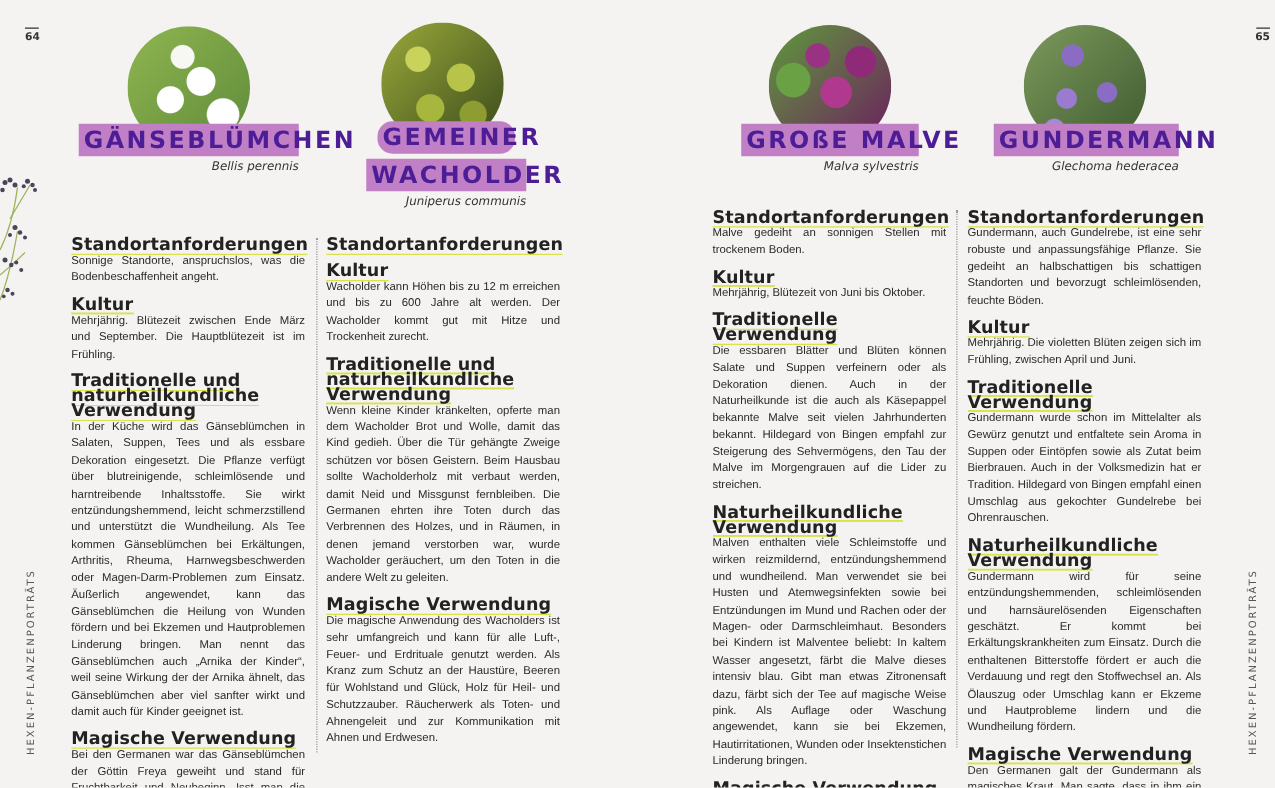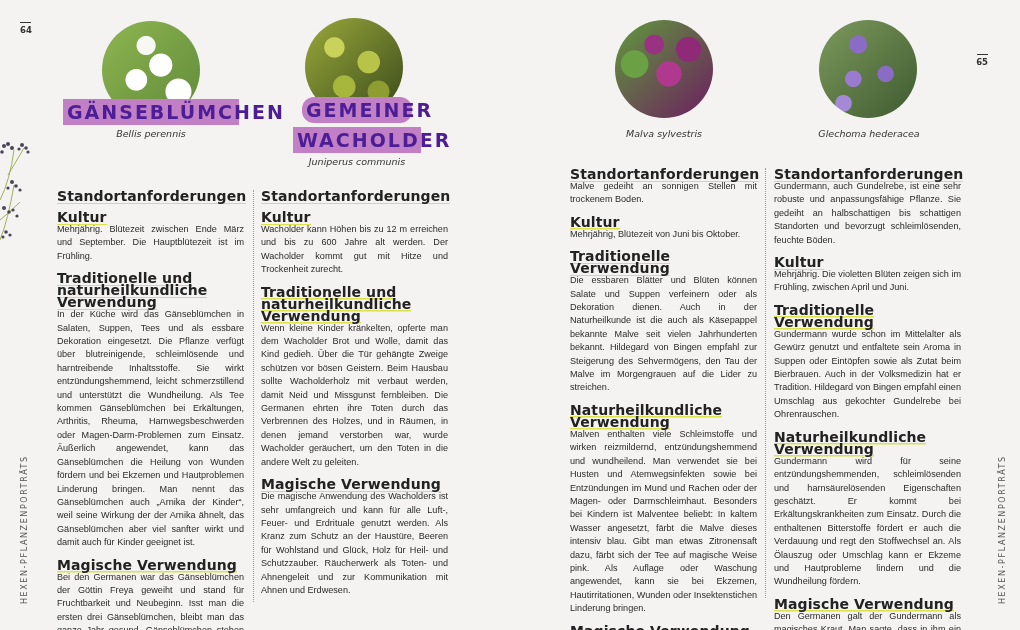--- a/index.html
+++ b/index.html
@@ -12,41 +12,41 @@
   }
   .spread { position: absolute; inset: 0; }
   .page-num {
     position: absolute; top: 22px; font-size: 8.5px; font-weight: bold; color: #333;
     font-family: "DejaVu Sans", sans-serif;
   }
   .page-num::before {
     content: ""; display: block; width: 11px; height: 1px; background: #333; margin: 0 auto 2px;
   }
   .page-num.left { left: 20px; }
-  .page-num.right { right: 32px; margin-top: 32px; }
+  .page-num.right { right: 4px; }
   .side-label {
     position: absolute; font-size: 8px; letter-spacing: 1.6px; color: #555;
     font-family: "DejaVu Sans", sans-serif;
     white-space: nowrap;
     transform-origin: left top;
   }
   .side-label.left { left: 20px; top: 604px; transform: rotate(-90deg); }
   .side-label.right { left: 998px; top: 604px; transform: rotate(-90deg); }
   .plant-img {
     position: absolute; border-radius: 50%; overflow: hidden;
   }
   .plant-title {
     position: absolute; background: #c17fc6; color: #4c1d95;
     font-family: "DejaVu Sans", sans-serif; font-weight: bold;
     font-size: 19px; letter-spacing: 2px; line-height: 26px;
     text-align: center; white-space: nowrap; padding: 0 4px;
   }
   .latin {
     position: absolute; font-style: italic; font-size: 9.5px; color: #333;
-    text-align: center; white-space: nowrap;
+    text-align: right; white-space: nowrap;
     font-family: "DejaVu Sans", sans-serif;
   }
 
   .col {
     position: absolute; width: 187px;
     font-family: "Liberation Sans", sans-serif;
     font-size: 9.1px; line-height: 13.4px; color: #2a2a2a;
     text-align: justify;
   }
   .col .sec { margin-bottom: 9px; }
@@ -105,20 +105,21 @@
     </g>
   </svg>
 
   <div class="plant-img" style="left:102px;top:21px;width:98px;height:98px;background:radial-gradient(circle at 60% 45%, #ffffff 0 14%, transparent 15%), radial-gradient(circle at 60% 45%, #f2c21a 0 6%, transparent 7%), radial-gradient(circle at 35% 60%, #ffffff 0 12%, transparent 13%), radial-gradient(circle at 78% 72%, #ffffff 0 12%, transparent 13%), radial-gradient(circle at 45% 25%, #f7f7f3 0 10%, transparent 11%), linear-gradient(135deg, #8fb650, #5f8a3a);"></div>
   <div class="plant-title" style="left:63px;top:99px;width:168px;">GÄNSEBLÜMCHEN</div>
   <div class="latin" style="left:63px;top:128px;width:176px;">Bellis perennis</div>
 
   <div class="col" style="left:57px;top:190px;">
     <div class="sec">
       <h4><span>Standortanforderungen</span></h4>
+      <p>Sonnige Standorte, anspruchslos, was die Bodenbeschaffenheit angeht.</p>
     </div>
     <div class="sec">
       <h4><span>Kultur</span></h4>
       <p>Mehrjährig. Blütezeit zwischen Ende März und September. Die Hauptblütezeit ist im Frühling.</p>
     </div>
     <div class="sec">
       <h4><span>Traditionelle und naturheilkundliche Verwendung</span></h4>
       <p>In der Küche wird das Gänseblümchen in Salaten, Suppen, Tees und als essbare Dekoration eingesetzt. Die Pflanze verfügt über blutreinigende, schleimlösende und harntreibende Inhaltsstoffe. Sie wirkt entzündungshemmend, leicht schmerzstillend und unterstützt die Wundheilung. Als Tee kommen Gänseblümchen bei Erkältungen, Arthritis, Rheuma, Harnwegsbeschwerden oder Magen-Darm-Problemen zum Einsatz. Äußerlich angewendet, kann das Gänseblümchen die Heilung von Wunden fördern und bei Ekzemen und Hautproblemen Linderung bringen. Man nennt das Gänseblümchen auch „Arnika der Kinder“, weil seine Wirkung der der Arnika ähnelt, das Gänseblümchen aber viel sanfter wirkt und damit auch für Kinder geeignet ist.</p>
     </div>
     <div class="sec">
@@ -147,20 +148,21 @@
       <p>Wenn kleine Kinder kränkelten, opferte man dem Wacholder Brot und Wolle, damit das Kind gedieh. Über die Tür gehängte Zweige schützen vor bösen Geistern. Beim Hausbau sollte Wacholderholz mit verbaut werden, damit Neid und Missgunst fernbleiben. Die Germanen ehrten ihre Toten durch das Verbrennen des Holzes, und in Räumen, in denen jemand verstorben war, wurde Wacholder geräuchert, um den Toten in die andere Welt zu geleiten.</p>
     </div>
     <div class="sec">
       <h4><span>Magische Verwendung</span></h4>
       <p>Die magische Anwendung des Wacholders ist sehr umfangreich und kann für alle Luft-, Feuer- und Erdrituale genutzt werden. Als Kranz zum Schutz an der Haustüre, Beeren für Wohlstand und Glück, Holz für Heil- und Schutzzauber. Räucherwerk als Toten- und Ahnengeleit und zur Kommunikation mit Ahnen und Erdwesen.</p>
     </div>
 
   </div>
 
   <div class="plant-img" style="left:615px;top:20px;width:98px;height:98px;background:radial-gradient(circle at 55% 55%, #b0388f 0 16%, transparent 17%), radial-gradient(circle at 75% 30%, #8e2a77 0 12%, transparent 13%), radial-gradient(circle at 40% 25%, #9a3283 0 10%, transparent 11%), radial-gradient(circle at 20% 45%, #6aa145 0 14%, transparent 15%), linear-gradient(135deg, #5f9a3c, #6d1d60);"></div>
+  <div class="plant-title" style="left:593px;top:99px;width:134px;">GROßE MALVE</div>
   <div class="latin" style="left:593px;top:128px;width:142px;">Malva sylvestris</div>
 
   <div class="col" style="left:570px;top:168px;">
     <div class="sec">
       <h4><span>Standortanforderungen</span></h4>
       <p>Malve gedeiht an sonnigen Stellen mit trockenem Boden.</p>
     </div>
     <div class="sec">
       <h4><span>Kultur</span></h4>
       <p>Mehrjährig, Blütezeit von Juni bis Oktober.</p>
@@ -175,20 +177,21 @@
     </div>
     <div class="sec">
       <h4><span>Magische Verwendung</span></h4>
       <p>Die grünen Samen sollen roh oder gekocht verzehrt aphrodisierend wirken. Trägst du Malve in einem kleinen Beutel als Talisman bei dir, ziehst du Liebe an. Außerdem haben die Blüten eine schützende Wirkung und wehren negative Energien und böse Einflüsse ab. Ein Bad mit Malvenblüten bringt Sicherheit und innere Ruhe.</p>
     </div>
   </div>
 
   <div class="divider" style="left:765px;top:168px;height:430px;"></div>
 
   <div class="plant-img" style="left:819px;top:20px;width:98px;height:98px;background:radial-gradient(circle at 40% 25%, #8b6cc4 0 9%, transparent 10%), radial-gradient(circle at 35% 60%, #9a7bd0 0 9%, transparent 10%), radial-gradient(circle at 68% 55%, #8b6cc4 0 9%, transparent 10%), radial-gradient(circle at 25% 85%, #a48ad6 0 7%, transparent 8%), linear-gradient(135deg, #7c9a5c, #3f5a30);"></div>
+  <div class="plant-title" style="left:795px;top:99px;width:140px;">GUNDERMANN</div>
   <div class="latin" style="left:795px;top:128px;width:148px;">Glechoma hederacea</div>
 
   <div class="col" style="left:774px;top:168px;">
     <div class="sec">
       <h4><span>Standortanforderungen</span></h4>
       <p>Gundermann, auch Gundelrebe, ist eine sehr robuste und anpassungsfähige Pflanze. Sie gedeiht an halbschattigen bis schattigen Standorten und bevorzugt schleimlösenden, feuchte Böden.</p>
     </div>
     <div class="sec">
       <h4><span>Kultur</span></h4>
       <p>Mehrjährig. Die violetten Blüten zeigen sich im Frühling, zwischen April und Juni.</p>

